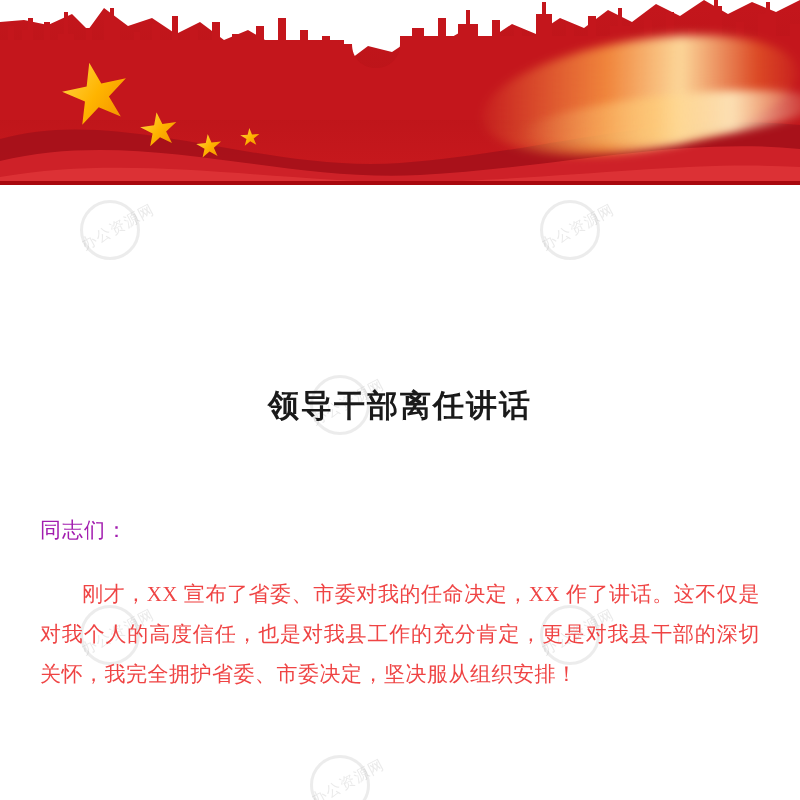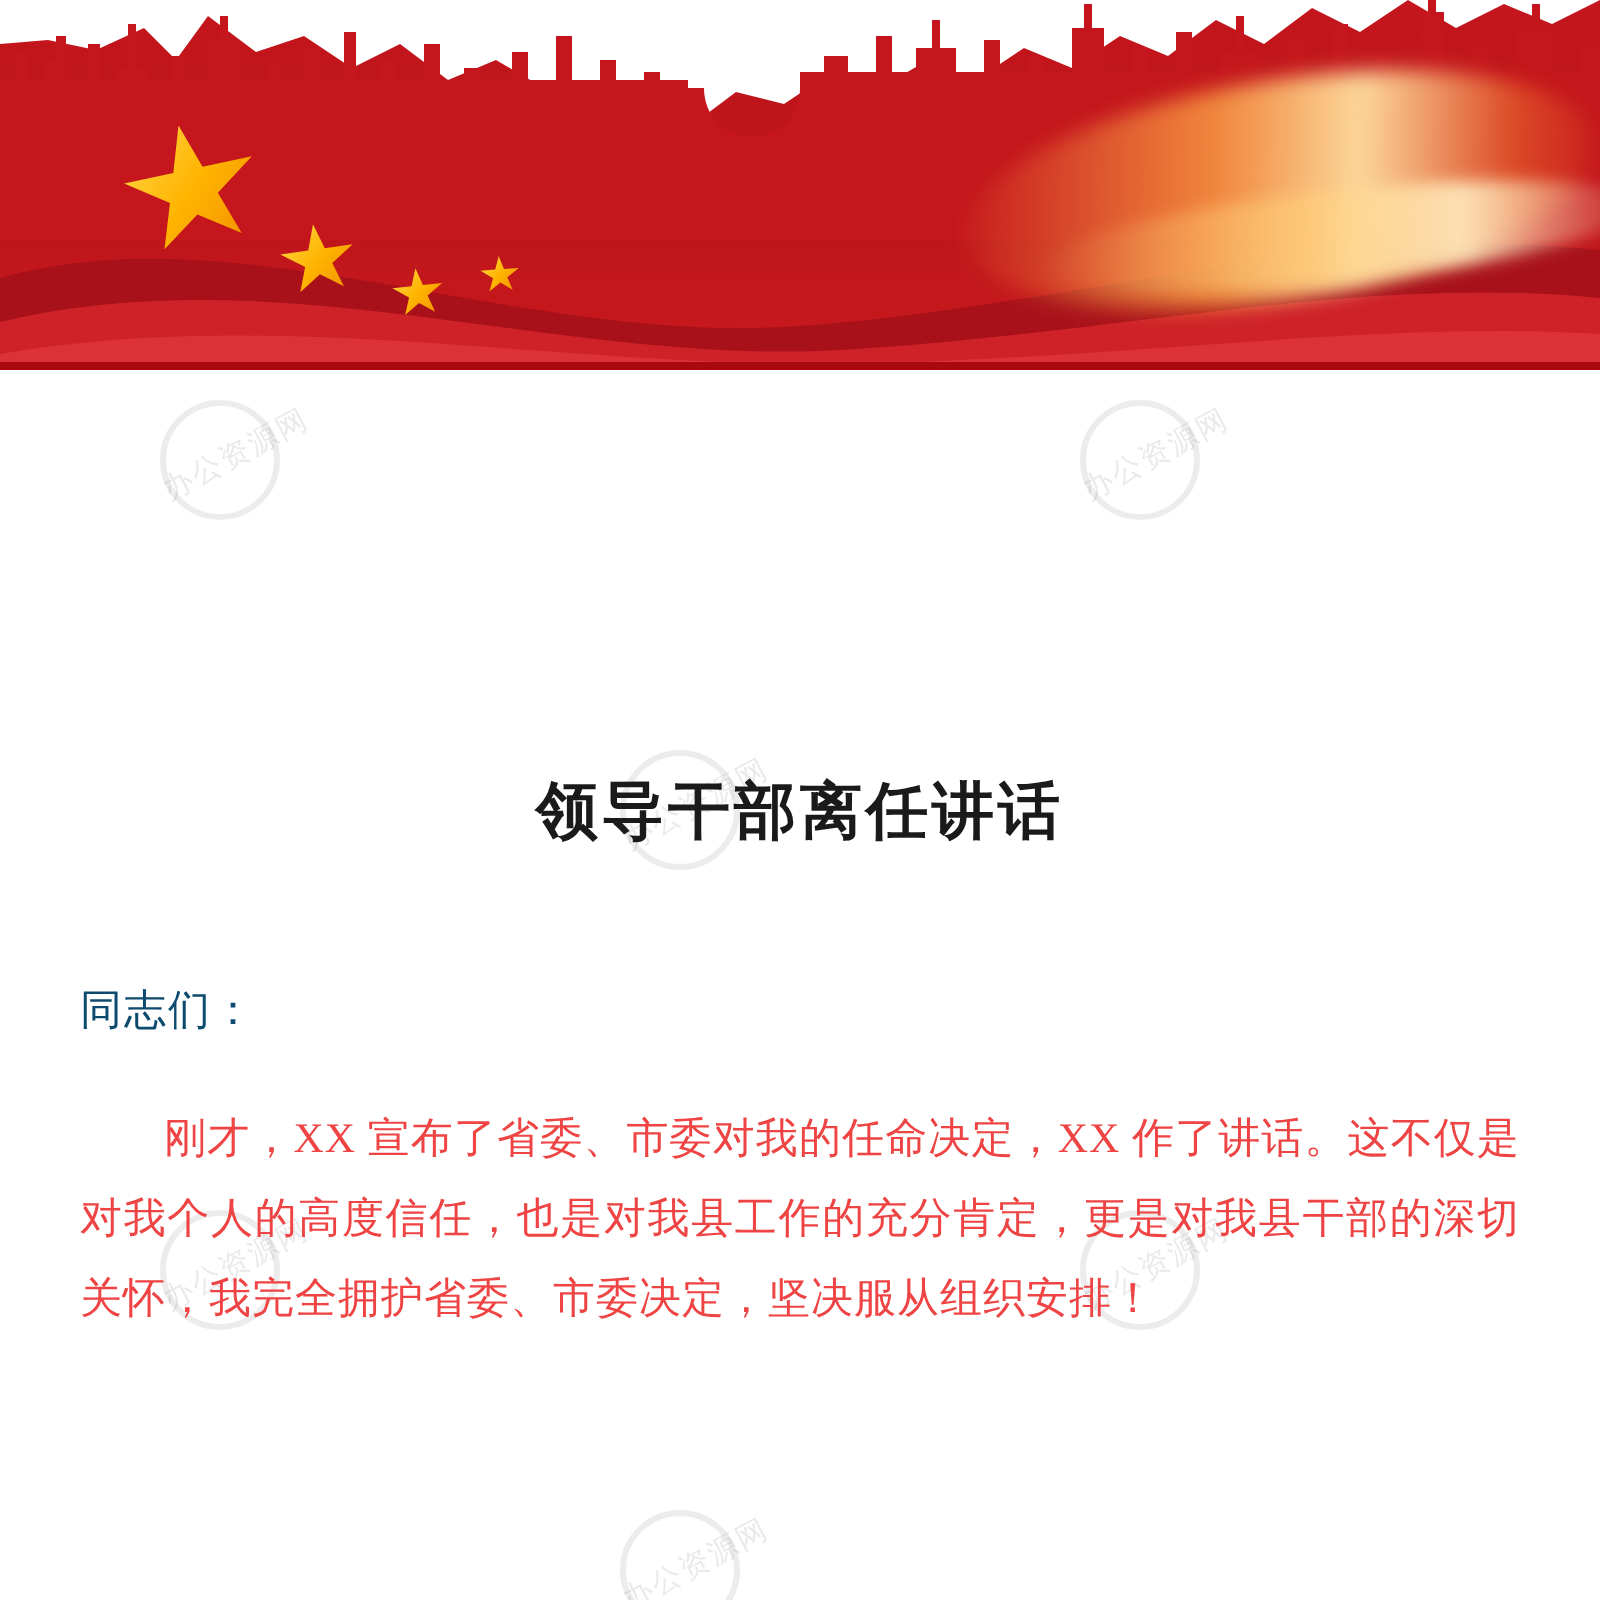--- a/index.html
+++ b/index.html
@@ -120,23 +120,23 @@
   .doc-title {
     text-align: center;
     font-family: "Liberation Sans", sans-serif;
     font-weight: bold;
     font-size: 31px;
     letter-spacing: 2px;
     color: #1a1a1a;
     margin-top: 200px;
   }
   .salutation {
-    margin-top: 64px;
+    margin-top: 89px;
     font-size: 21px;
-    color: #0c4a6e;
+    color: #a21caf;
     letter-spacing: 1px;
   }
   .para {
     margin-top: 30px;
     font-size: 21px;
     line-height: 40px;
     color: #ef4444;
     text-indent: 42px;
     letter-spacing: 0.5px;
     text-align: justify;

